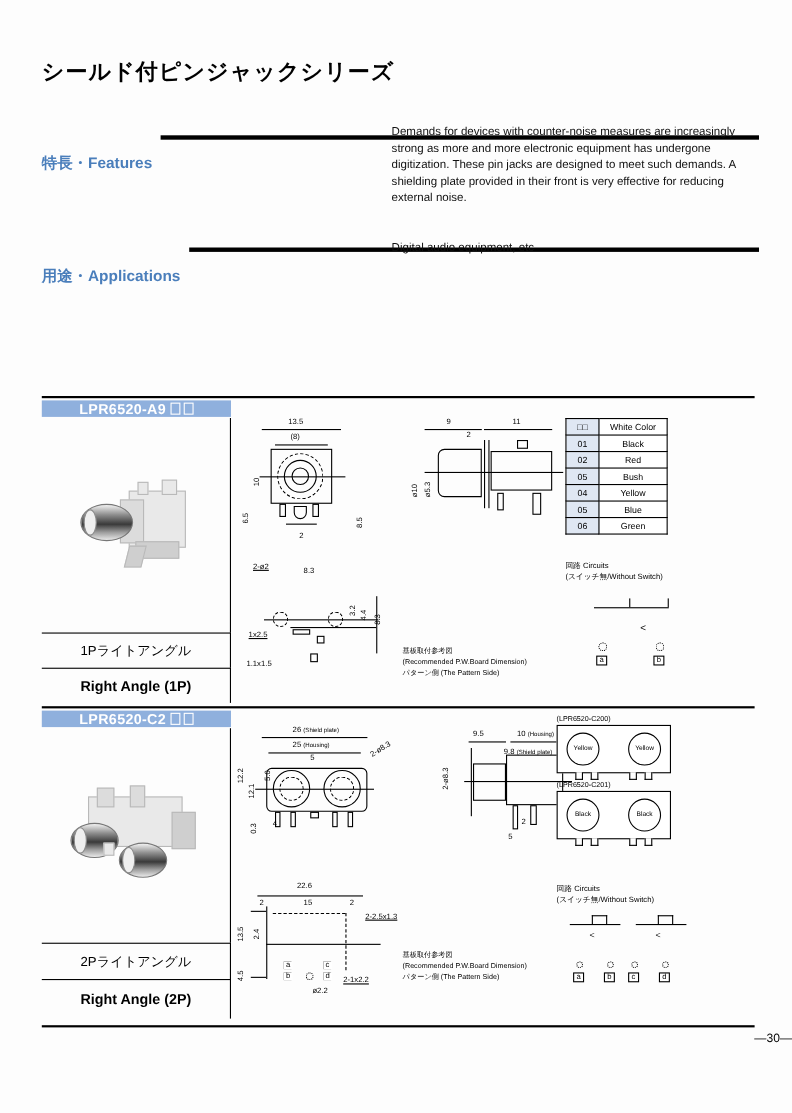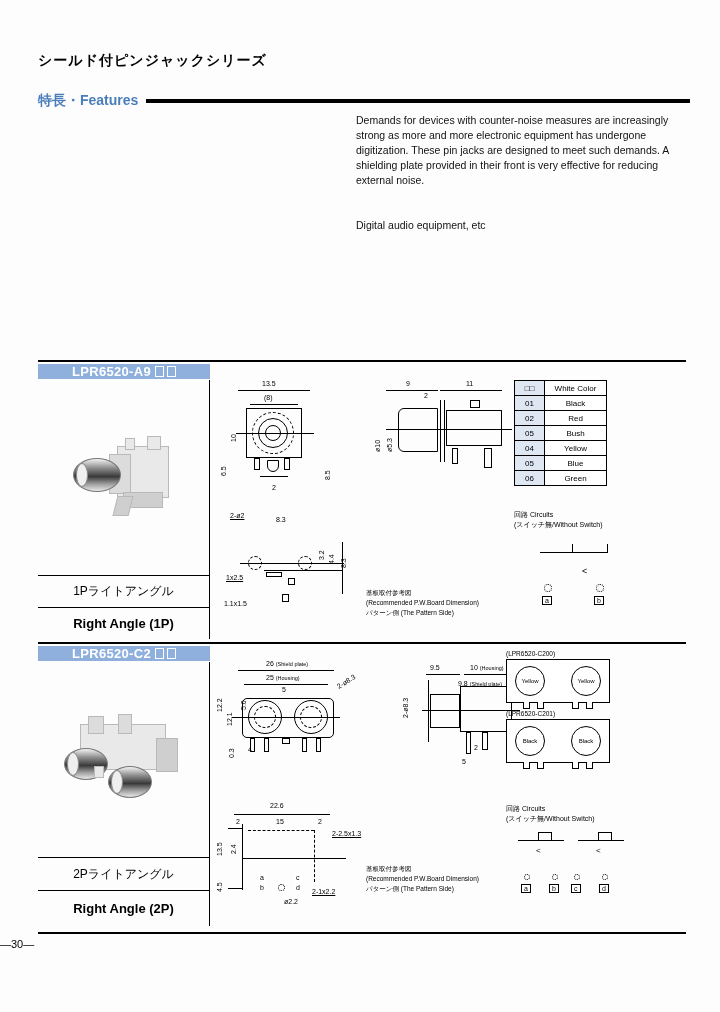--- a/index.html
+++ b/index.html
@@ -12,27 +12,28 @@
     position:relative;
     overflow:hidden;
   }
   .page {
     position:absolute; left:0; top:0; width:720px; height:1012px;
     background:#fdfdfd;
   }
   
   .title {
     position:absolute; left:38px; top:52px;
-    font-size:14px; font-weight:bold; letter-spacing:1px;
+    font-size:20px; font-weight:bold; letter-spacing:1px;
     color:#000;
   }
   .sec-head { position:absolute; display:flex; align-items:center; width:652px; }
   .sec-head .lbl {
     color:#4a7ebb; font-size:14px; font-weight:bold; white-space:nowrap;
     padding-right:8px;
+    margin-top:48px;
   }
   .sec-head .rule { flex:1; height:4px; background:#000; }
   #feat-head { left:38px; top:92px; }
   #app-head  { left:38px; top:194px; }
 
   .body-col { position:absolute; font-size:10.5px; line-height:15px; color:#111; }
   #feat-jp { left:38px; top:113px; width:312px; }
   #feat-en { left:356px; top:113px; width:320px; }
   #app-jp  { left:38px; top:218px; width:300px; }
   #app-en  { left:356px; top:218px; width:300px; }
@@ -112,38 +113,42 @@
   .cvar .cv-lbl { font-size:6.5px; margin-bottom:2px; }
   .cv-box { position:relative; width:104px; height:44px; border:1.4px solid #000; background:#fff; }
   .cv-jack {
     position:absolute; top:6px; width:30px; height:30px; border-radius:50%;
     border:1.4px solid #000; display:flex; align-items:center; justify-content:center;
     font-size:6px;
   }
   .cv-foot { position:absolute; bottom:-7px; width:7px; height:7px; border:1.2px solid #000; border-top:none; background:#fff; }
 
   .pageno {
-    position:absolute; left:0; top:938px; width:720px; text-align:left;
+    position:absolute; left:0; top:938px; width:720px; text-align:right;
     font-size:11px; color:#000;
   }
   .divline { position:absolute; background:#000; }
 </style>
 </head>
 <body>
 
 <div class="page">
 
   <div class="title">シールド付ピンジャックシリーズ</div>
 
   <div class="sec-head" id="feat-head">
     <span class="lbl">特長・Features</span>
     <span class="rule"></span>
   </div>
   <div class="body-col" id="feat-en">Demands for devices with counter-noise measures are increasingly strong as more and more electronic equipment has undergone digitization. These pin jacks are designed to meet such demands. A shielding plate provided in their front is very effective for reducing external noise.</div>
 
+  <div class="sec-head" id="app-head">
+    <span class="lbl">用途・Applications</span>
+    <span class="rule"></span>
+  </div>
   <div class="body-col" id="app-en">Digital audio equipment, etc</div>
 
   <div class="block" id="block-1p">
 
     <div class="pn-bar">
       <span>LPR6520-A9</span>
       <span class="boxes">
         <span class="bx"></span>
         <span class="bx"></span>
       </span>

